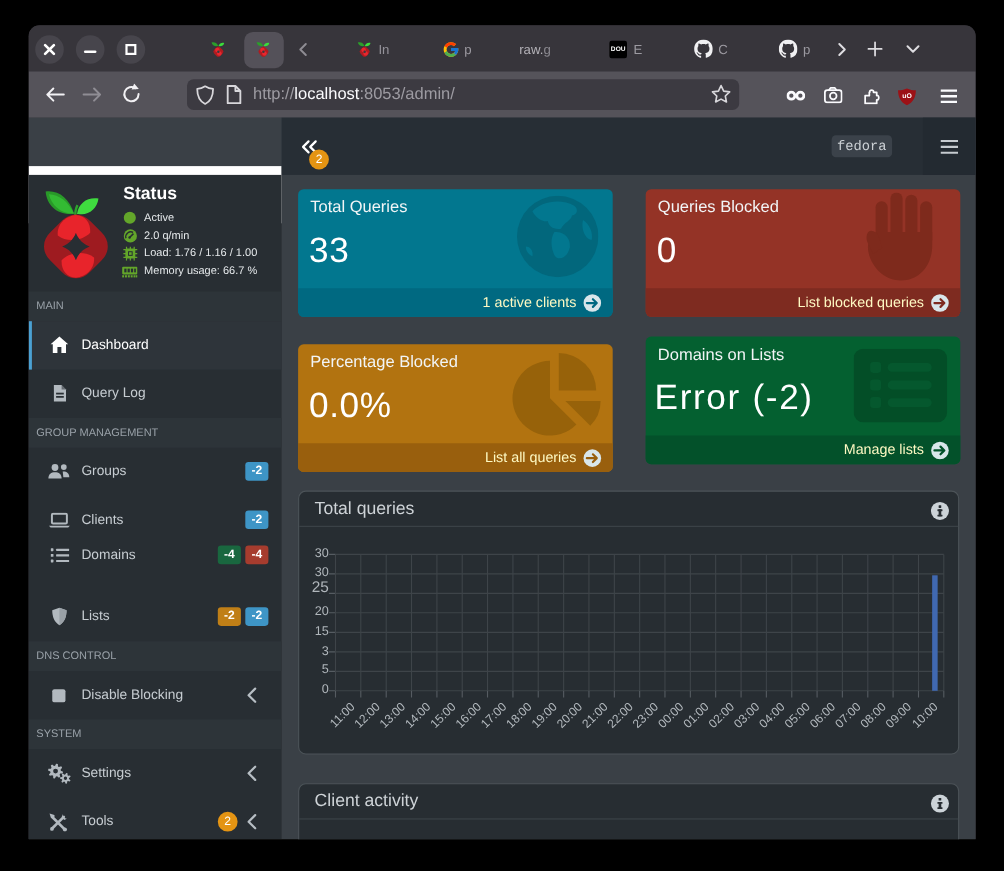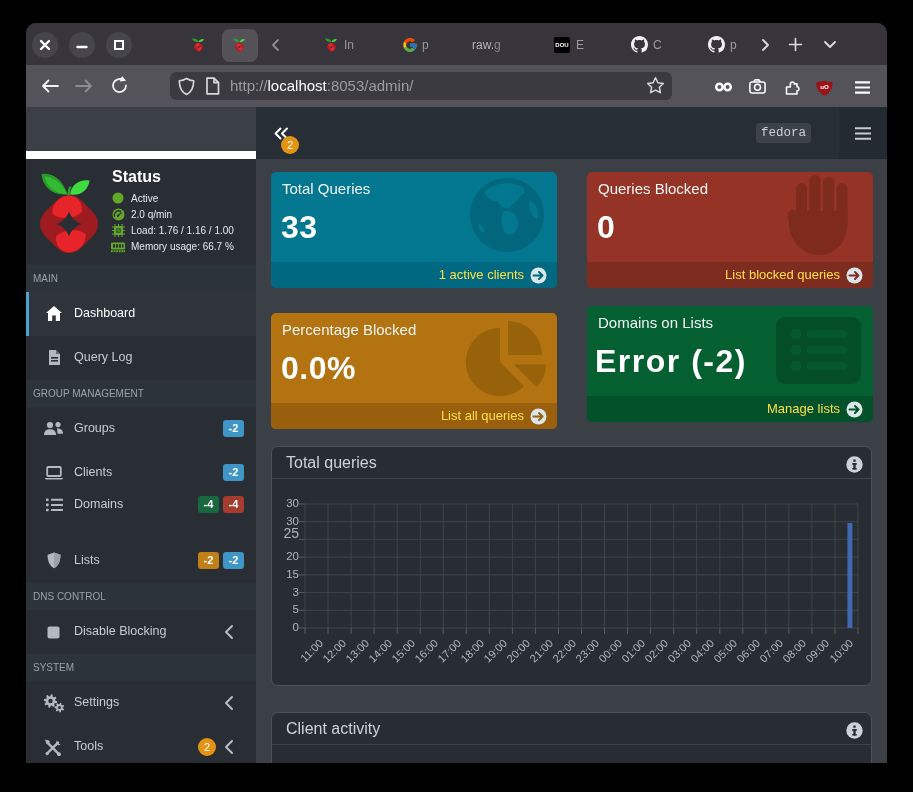--- a/index.html
+++ b/index.html
@@ -18,22 +18,22 @@
 #sidebar { position:absolute; left:0; top:52px; width:230px; height:604px; background:#282e33; overflow:hidden; }
 .navhead { position:absolute; left:0; width:230px; height:27px; background:#2d3439; color:#9aa2a9; font-size:10px; line-height:28px; padding-left:7px; }
 .mitem { position:absolute; left:0; width:230px; height:44px; color:#c6ccd1; font-size:12.5px; }
 .mitem .lbl { position:absolute; left:48px; top:14px; white-space:nowrap; }
 .badge { position:absolute; top:13px; height:17px; border-radius:3px; color:#fff; font-size:11px; font-weight:bold; line-height:17px; text-align:center; }
 .srow { position:absolute; left:105px; font-size:10px; color:#e5e9eb; height:16px; line-height:16px; white-space:nowrap; }
 .srow svg { }
 #main { position:absolute; left:230px; top:52px; width:631px; height:604px; }
 .card { position:absolute; width:286px; height:116px; border-radius:5px; color:#fff; }
 .card .title { position:absolute; left:11px; top:8px; font-size:15px; color:#f2f5f6; }
-.card .num { position:absolute; left:10px; top:37px; font-size:32px; font-weight:bold; letter-spacing:0.5px; }
-.card .foot { position:absolute; left:0; bottom:0; width:286px; height:26px; font-size:13px; color:#fde047; border-radius:0 0 5px 5px; }
+.card .num { position:absolute; left:10px; top:37px; font-size:32px; font-weight:normal; letter-spacing:0.5px; }
+.card .foot { position:absolute; left:0; bottom:0; width:286px; height:26px; font-size:13px; color:#fef9c3; border-radius:0 0 5px 5px; }
 .card .foottxt { position:absolute; right:33px; top:5px; }
 .panel { position:absolute; left:15px; width:601px; background:#272d32; border:1px solid #4c5358; border-radius:7px; }
 .ptitle { position:absolute; left:14px; top:7px; font-size:16px; color:#ced3d7; }
 .phead { position:absolute; left:0; top:0; width:100%; height:32px; border-bottom:1px solid #3d4449; }
 .xlab { position:absolute; top:188px; width:80px; text-align:right; font-size:11px; color:#b3b9be; transform:rotate(-45deg); transform-origin:100% 50%; }
 </style></head><body>
 <div id="win">
   <div id="tabbar">
     <div class="winbtn" style="left:6px"><svg width="26" height="26" viewBox="0 0 26 26">
           <path d="M9 9 L17 17 M17 9 L9 17" stroke="#fff" stroke-width="2.4" stroke-linecap="round"></path>

